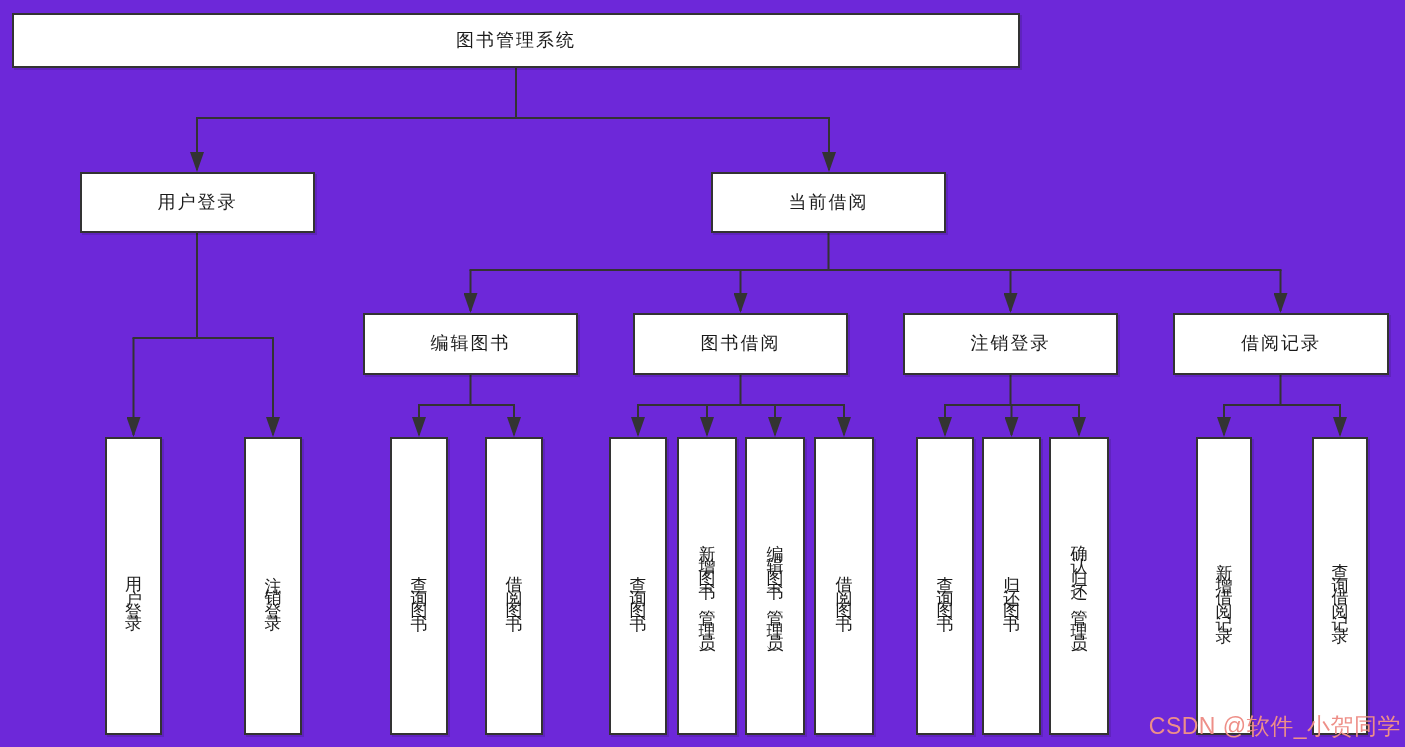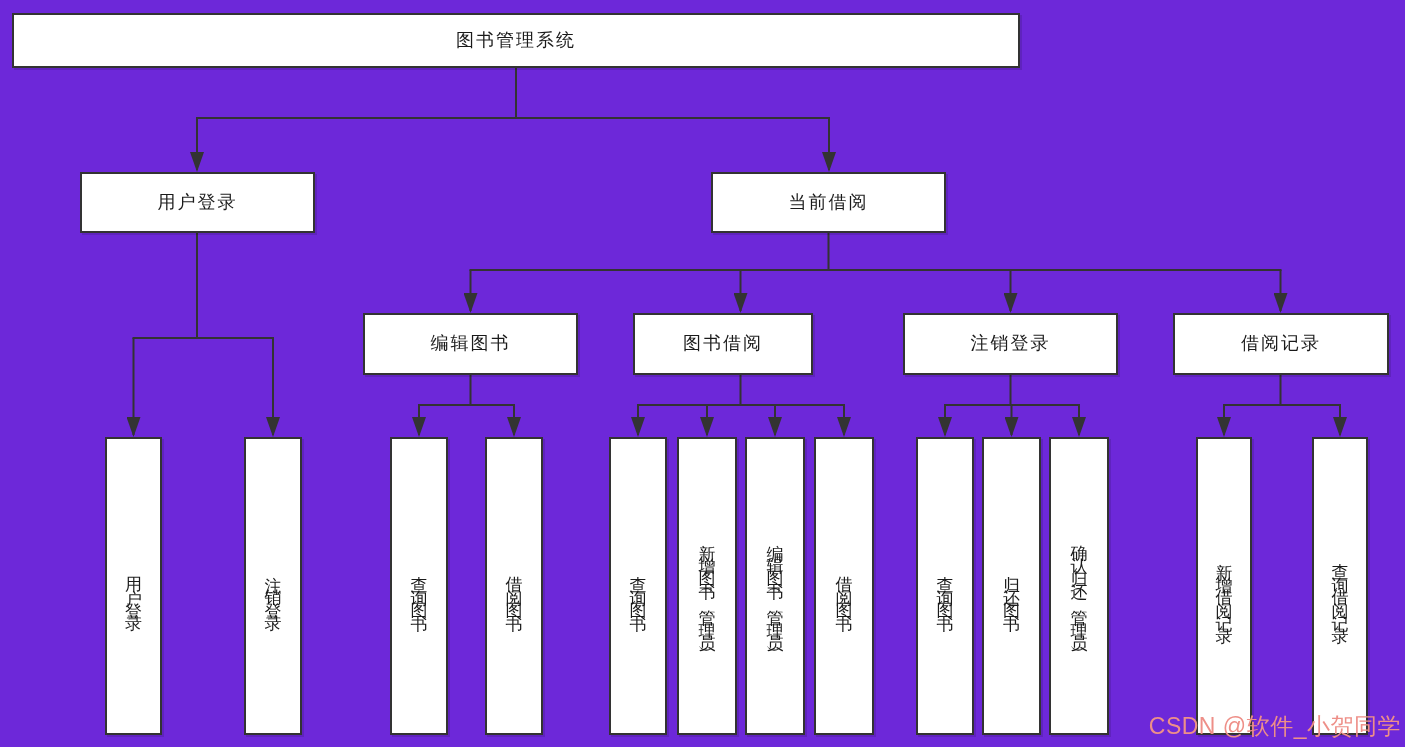--- a/index.html
+++ b/index.html
@@ -102,21 +102,21 @@
   <div class="node h" style="left:80px;top:172px;width:235px;height:61px">
     <span>用户登录</span>
   </div>
   <div class="node h" style="left:711px;top:172px;width:235px;height:61px">
     <span>当前借阅</span>
   </div>
 
   <div class="node h" style="left:363px;top:313px;width:215px;height:62px">
     <span>编辑图书</span>
   </div>
-  <div class="node h" style="left:633px;top:313px;width:180px;height:62px">
+  <div class="node h" style="left:633px;top:313px;width:215px;height:62px">
     <span>图书借阅</span>
   </div>
   <div class="node h" style="left:903px;top:313px;width:215px;height:62px">
     <span>注销登录</span>
   </div>
   <div class="node h" style="left:1173px;top:313px;width:216px;height:62px">
     <span>借阅记录</span>
   </div>
 
   <div class="node v" style="left:105px;top:437px;width:57px;height:298px">

